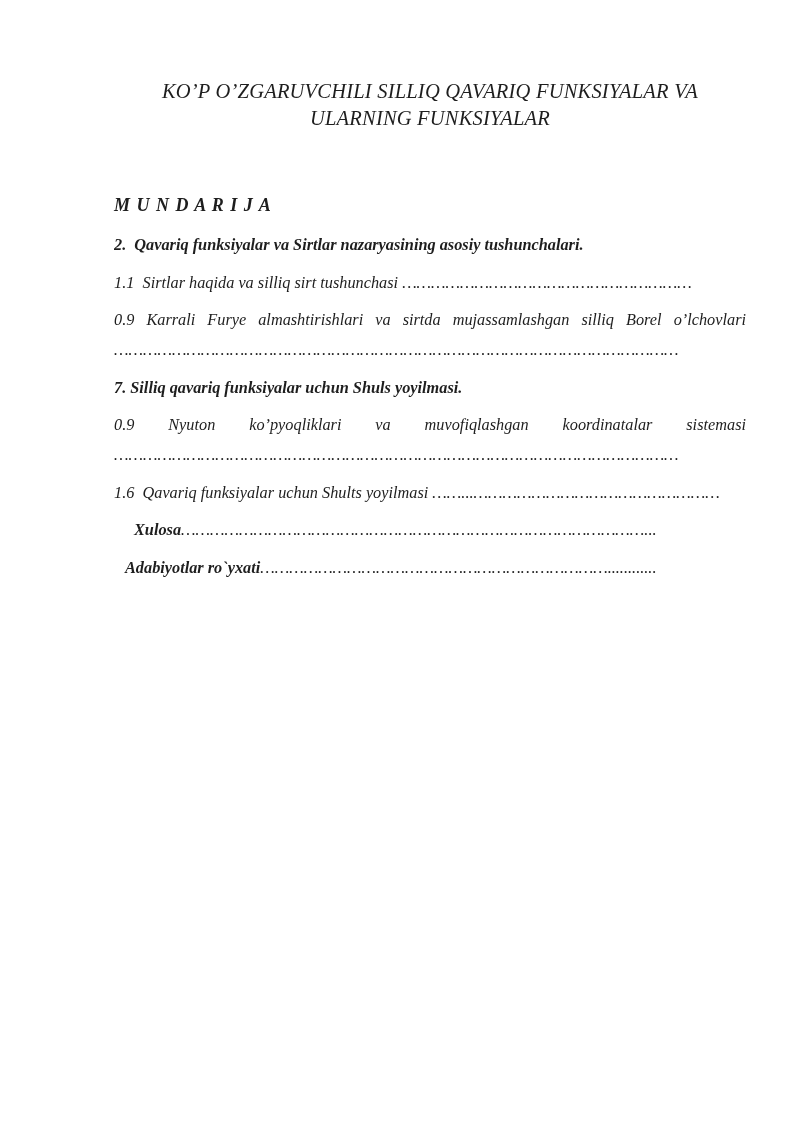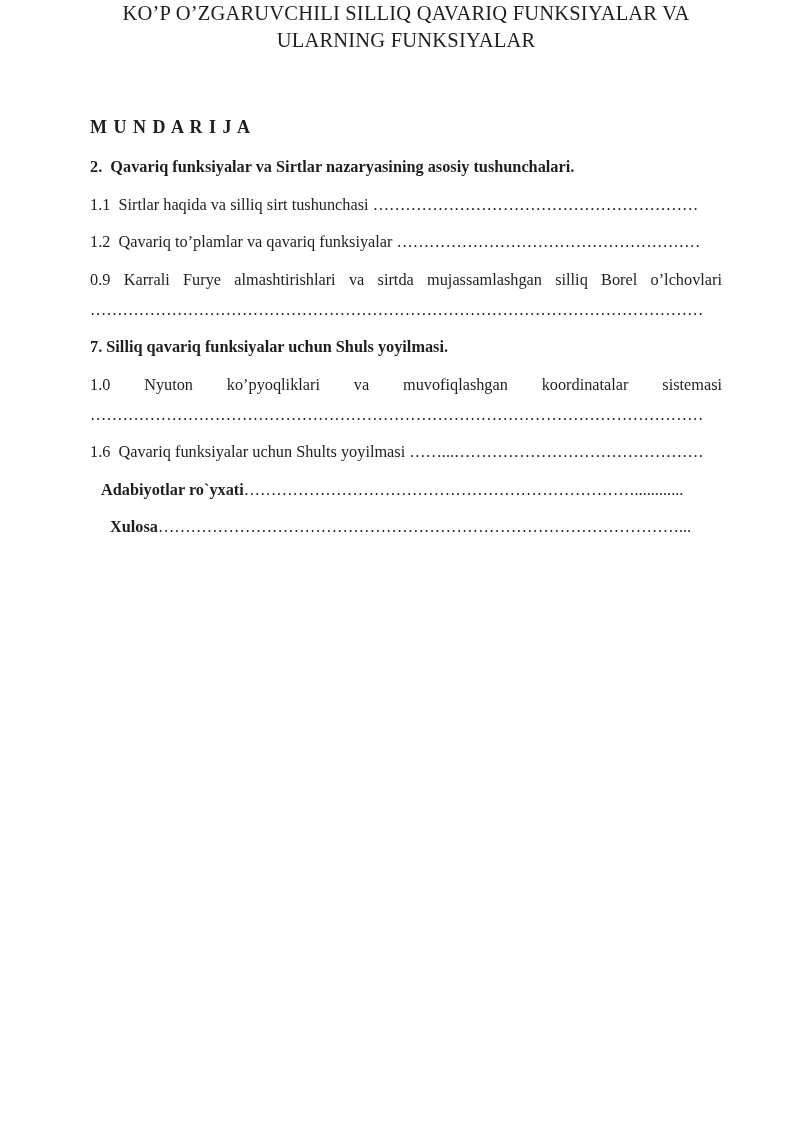--- a/index.html
+++ b/index.html
@@ -6,22 +6,24 @@
   .page {
     position: relative;
     width: 800px;
     height: 1131px;
     background: #ffffff;
     font-family: "Liberation Serif", "DejaVu Serif", serif;
     color: #1e1e1e;
     overflow: hidden;
   }
   .content {
-    margin-left: 90px;
+    margin-left: 114px;
     width: 632px;
+    padding-top: 78px;
+    font-style: italic;
   }
   .doc-title {
     text-align: center;
     font-size: 20.5px;
     line-height: 27px;
     letter-spacing: 0.2px;
   }
   .toc-heading {
     text-align: left;
     font-weight: bold;
@@ -66,34 +68,33 @@
 
     <div class="toc-heading">M U N D A R I J A</div>
 
     <div class="toc">
 
 
       <div class="row heading"><span>2.  Qavariq funksiyalar va Sirtlar nazaryasining asosiy tushunchalari.</span></div>
 
       <div class="row"><span>1.1  Sirtlar haqida va silliq sirt tushunchasi </span><span>……………………………………………………</span></div>
 
-      <div class="row"><span>1.2  Qavariq to’plamlar va qavariq funksiyalar </span><span>…………………………………………………</span></div>
 
       <div class="row jst"><span>0.9 Karrali Furye almashtirishlari va sirtda mujassamlashgan silliq Borel o’lchovlari</span></div>
 
       <div class="row"><span>………………………………………………………………………………………………………</span></div>
 
       <div class="row heading"><span>7. Silliq qavariq funksiyalar uchun Shuls yoyilmasi.</span></div>
 
-      <div class="row jst"><span>1.0 Nyuton ko’pyoqliklari va muvofiqlashgan koordinatalar sistemasi</span></div>
+      <div class="row jst"><span>0.9 Nyuton ko’pyoqliklari va muvofiqlashgan koordinatalar sistemasi</span></div>
 
       <div class="row"><span>………………………………………………………………………………………………………</span></div>
 
       <div class="row"><span>1.6  Qavariq funksiyalar uchun Shults yoyilmasi </span><span>……...……………………………………………</span></div>
 
 
+      <div class="row ind20"><span class="bold">Xulosa</span><span>……………………………………………………………………………………...</span></div>
+
       <div class="row ind11"><span class="bold">Adabiyotlar ro`yxati</span><span>………………………………………………………………............</span></div>
-
-      <div class="row ind20"><span class="bold">Xulosa</span><span>……………………………………………………………………………………...</span></div>
 
     </div>
   </div>
 </div>
 
 </body></html>

